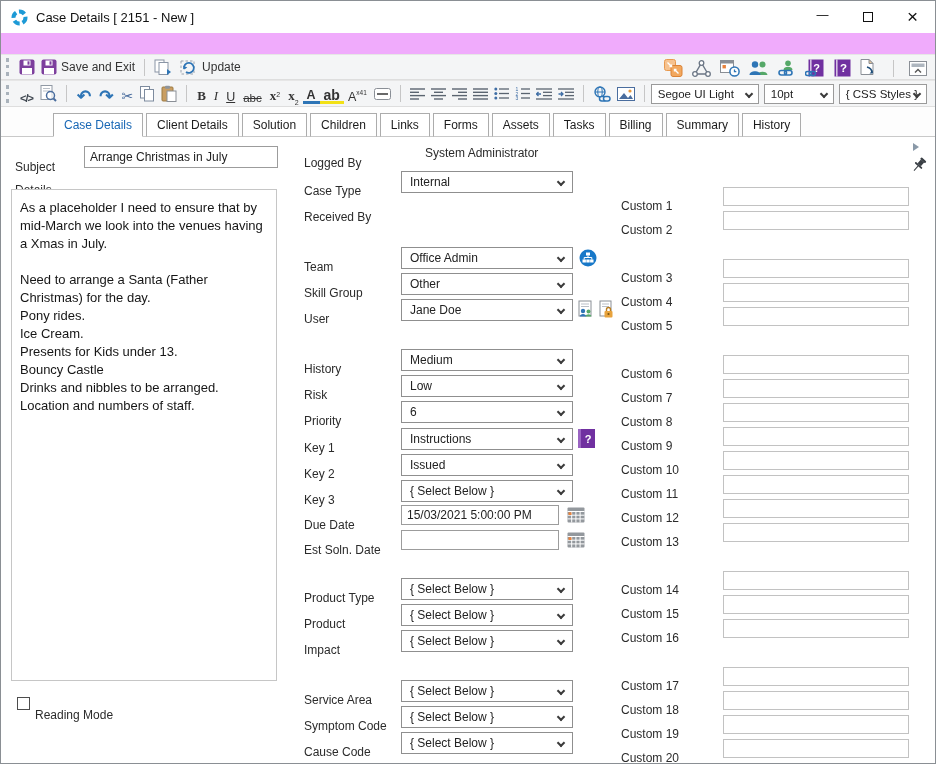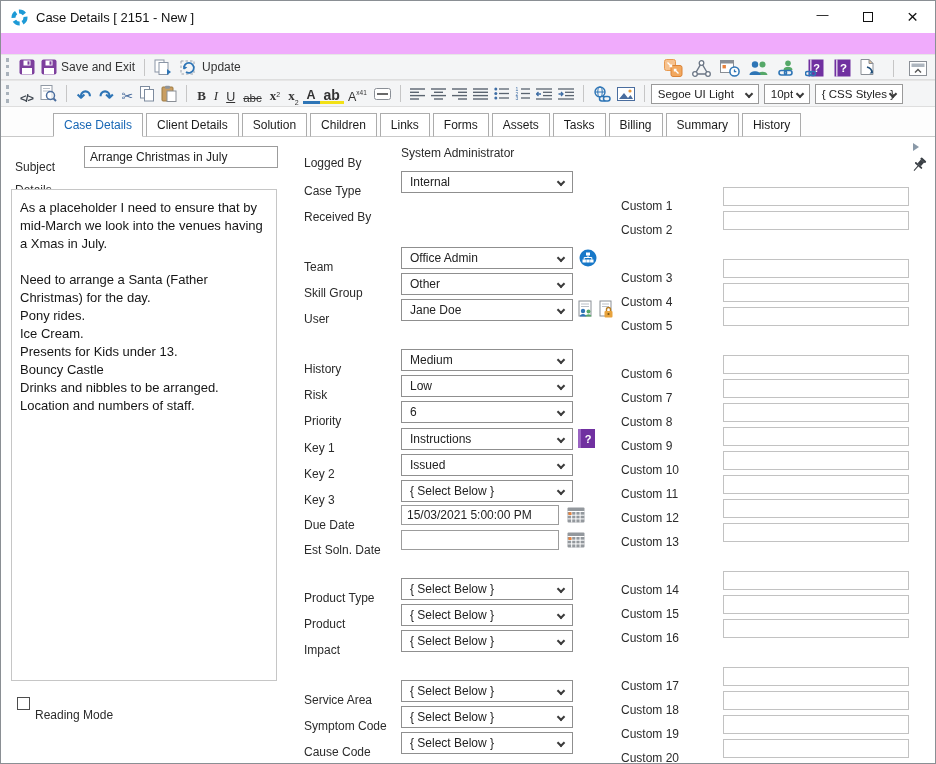--- a/index.html
+++ b/index.html
@@ -45,21 +45,21 @@
   .right-icons{position:absolute;right:8px;top:0;height:26px;display:flex;align-items:center;gap:9px;}
 
   
   .tabbar{position:absolute;left:0;top:106px;right:0;height:30px;padding:5px 0 0 4px;border-bottom:1px solid #c9c9c9;background:#fdfdfd;display:flex;align-items:flex-end;}
   .tab{border:1px solid #acacac;border-bottom:1px solid #c9c9c9;background:#fff;font-size:12px;color:#1c1c1c;padding:4px 10px 4px 10px;margin-right:3px;margin-bottom:-1px;white-space:nowrap;}
   .tab.active{color:#1867b5;border-bottom-color:#fff;margin-left:48px;}
 
   
   .content{position:absolute;left:0;top:136px;right:0;bottom:0;background:#fff;}
   .flabel{position:absolute;font-size:12px;color:#2b2b2b;white-space:nowrap;margin-top:10px;}
-  .static-val{position:absolute;font-size:12px;color:#2b2b2b;white-space:nowrap;}
+  .static-val{position:absolute;font-size:12px;color:#2b2b2b;white-space:nowrap;margin-left:24px;}
   .txt-input{position:absolute;border:1px solid #9c9c9c;background:#fff;font-family:"Liberation Sans",sans-serif;font-size:12px;color:#222;padding:0 5px;outline:none;}
   .details-box{position:absolute;left:10px;top:52px;width:266px;height:492px;border:1px solid #c6c6c6;background:#fff;padding:9px 8px;font-size:13px;line-height:18px;color:#161616;white-space:pre-wrap;overflow:hidden;}
   .sel{position:absolute;width:172px;height:22px;border:1px solid #8f8f8f;background:#fff;display:flex;align-items:center;padding:0 22px 0 8px;font-size:12px;color:#222;}
   .sel .chev{right:8px;top:7px;}
   .cinp{position:absolute;left:722px;width:186px;height:19px;border:1px solid #c2c2c2;background:#fff;font-family:"Liberation Sans",sans-serif;font-size:12px;padding:0 4px;outline:none;}
   .ico-abs{position:absolute;display:flex;align-items:center;justify-content:center;}
   .kb-chip{width:17px;height:19px;background:#7030a0;color:#fff;display:flex;align-items:center;justify-content:center;font-size:11px;font-weight:bold;border-left:3px solid #9a64c2;}
   .cb{position:absolute;width:13px;height:13px;border:1px solid #4d4d4d;background:#fff;}
   .expand-tri{position:absolute;width:0;height:0;border-top:4px solid transparent;border-bottom:4px solid transparent;border-left:6px solid #8a99a8;}
 </style>
@@ -348,21 +348,21 @@
           <rect x="0.5" y="0.5" width="17" height="13" fill="#fff" stroke="#4a6d9e"></rect>
           <path d="M2 12 l5-6 4 5 2.5-3 2.5 4 z" fill="#4a6d9e"></path>
           <circle cx="13" cy="4" r="1.6" fill="#e8983c"></circle>
         </svg>
     </span>
     <span class="tsep"></span>
     <span class="ddl" style="width:108px">
         <span>Segoe UI Light</span>
         <span class="chev"></span>
       </span>
-    <span class="ddl" style="width:46px">
+    <span class="ddl" style="width:70px">
         <span>10pt</span>
         <span class="chev"></span>
       </span>
     <span class="ddl" style="width:88px">
         <span>{ CSS Styles }</span>
         <span class="chev"></span>
       </span>
   </div>
 
   <div class="tabbar">

